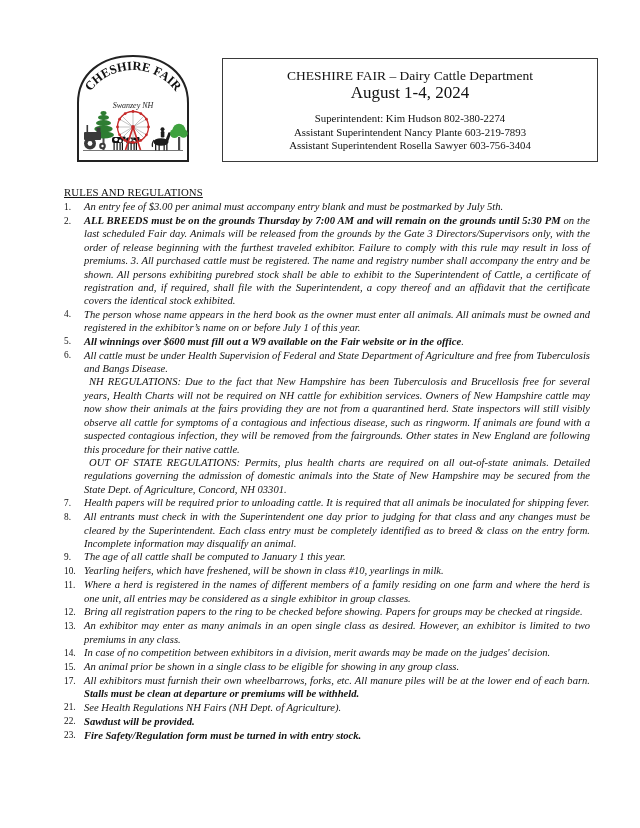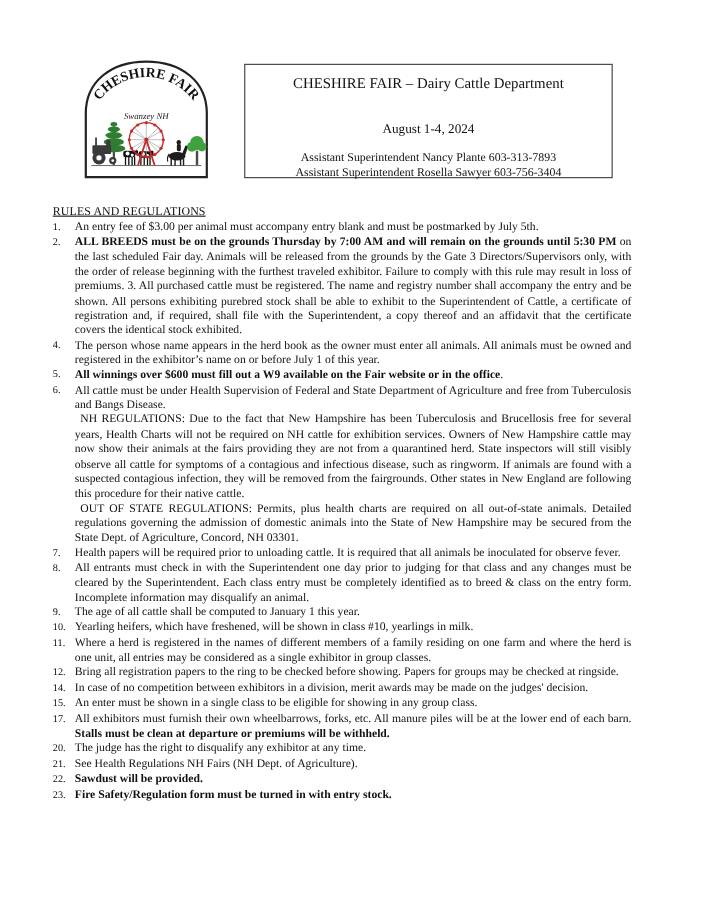--- a/index.html
+++ b/index.html
@@ -1,32 +1,32 @@
 <!DOCTYPE html>
 <html><head>
 <meta charset="utf-8">
 <style>
   html,body{margin:0;padding:0;background:#fff;}
   body{width:640px;height:828px;font-family:"Liberation Serif","DejaVu Serif",serif;color:#111;}
   .page{position:relative;width:640px;height:828px;overflow:hidden;background:#fff;}
 
   .header{position:absolute;top:53px;left:75px;display:flex;align-items:flex-start;}
   .logo{width:116px;height:110px;flex:0 0 auto;}
-  .title-box{margin-left:31px;margin-top:5px;width:335px;height:104px;box-sizing:border-box;
+  .title-box{margin-left:31px;margin-top:5px;width:376px;height:104px;box-sizing:border-box;
              border:1.5px solid #3a3a3a;text-align:center;padding-top:8px;}
   .doc-title{font-size:13.5px;line-height:17px;}
-  .doc-dates{font-size:12px;line-height:17px;margin-top:25px;}
+  .doc-dates{font-size:17px;line-height:17px;}
   .contacts{margin-top:11px;font-size:10.8px;line-height:13.5px;}
 
-  .main{position:absolute;top:186px;left:48px;width:526px;}
+  .main{position:absolute;top:186px;left:64px;width:526px;}
   .section-title{font-size:10.8px;text-decoration:underline;letter-spacing:.1px;margin-bottom:2px;}
   .rules{}
   .rule{display:flex;}
   .rule-num{flex:0 0 20px;font-size:9.3px;line-height:13.4px;padding-top:.6px;}
-  .rule-body{flex:1;font-size:10.6px;line-height:13.4px;text-align:justify;}
+  .rule-body{flex:1;font-size:10.6px;line-height:13.4px;text-align:justify;font-style:italic;}
   .rule-para{margin:0;}
   .rule-para.indent{text-indent:5px;}
   .b{font-weight:bold;}
 </style>
 </head>
 <body>
 
 <div class="page">
 
   <div class="header">
@@ -129,21 +129,22 @@
         <circle cx="99.5" cy="80.5" r="4.5" fill="#3fa23f"></circle>
         <circle cx="108.5" cy="80.5" r="4.2" fill="#3fa23f"></circle>
         <circle cx="104" cy="77" r="6.3" fill="#3fa23f"></circle>
       </g>
     </svg>
 
     <div class="title-box">
       <div class="doc-title">CHESHIRE FAIR – Dairy Cattle Department</div>
       <div class="doc-dates">August 1-4, 2024</div>
       <div class="contacts">
-        <div>Assistant Superintendent Nancy Plante 603-313-7893</div>
+        <div>Superintendent: Kim Hudson 802-380-2274</div>
+        <div>Assistant Superintendent Nancy Plante 603-219-7893</div>
         <div>Assistant Superintendent Rosella Sawyer 603-756-3404</div>
       </div>
     </div>
   </div>
 
   <div class="main">
     <div class="section-title">RULES AND REGULATIONS</div>
     <div class="rules" id="rules-list">
         <div class="rule">
           <div class="rule-num">1.</div>
@@ -173,21 +174,21 @@
           <div class="rule-num">6.</div>
           <div class="rule-body">
             <div class="rule-para"><span>All cattle must be under Health Supervision of Federal and State Department of Agriculture and free from Tuberculosis and Bangs Disease.</span></div>
             <div class="rule-para indent"><span>NH REGULATIONS: Due to the fact that New Hampshire has been Tuberculosis and Brucellosis free for several years, Health Charts will not be required on NH cattle for exhibition services. Owners of New Hampshire cattle may now show their animals at the fairs providing they are not from a quarantined herd. State inspectors will still visibly observe all cattle for symptoms of a contagious and infectious disease, such as ringworm. If animals are found with a suspected contagious infection, they will be removed from the fairgrounds. Other states in New England are following this procedure for their native cattle.</span></div>
             <div class="rule-para indent"><span>OUT OF STATE REGULATIONS: Permits, plus health charts are required on all out-of-state animals. Detailed regulations governing the admission of domestic animals into the State of New Hampshire may be secured from the State Dept. of Agriculture, Concord, NH 03301.</span></div>
           </div>
         </div>
         <div class="rule">
           <div class="rule-num">7.</div>
           <div class="rule-body">
-            <div class="rule-para"><span>Health papers will be required prior to unloading cattle.  It is required that all animals be inoculated for observe fever.</span></div>
+            <div class="rule-para"><span>Health papers will be required prior to unloading cattle.  It is required that all animals be inoculated for shipping fever.</span></div>
           </div>
         </div>
         <div class="rule">
           <div class="rule-num">8.</div>
           <div class="rule-body">
             <div class="rule-para"><span>All entrants must check in with the Superintendent one day prior to judging for that class and any changes must be cleared by the Superintendent.  Each class entry must be completely identified as to breed &amp; class on the entry form.  Incomplete information may disqualify an animal.</span></div>
           </div>
         </div>
         <div class="rule">
           <div class="rule-num">9.</div>
@@ -207,41 +208,41 @@
             <div class="rule-para"><span>Where a herd is registered in the names of different members of a family residing on one farm and where the herd is one unit, all entries may be considered as a single exhibitor in group classes.</span></div>
           </div>
         </div>
         <div class="rule">
           <div class="rule-num">12.</div>
           <div class="rule-body">
             <div class="rule-para"><span>Bring all registration papers to the ring to be checked before showing. Papers for groups may be checked at ringside.</span></div>
           </div>
         </div>
         <div class="rule">
+          <div class="rule-num">13.</div>
+          <div class="rule-body">
+            <div class="rule-para"><span>An exhibitor may enter as many animals in an open single class as desired. However, an exhibitor is limited to two premiums in any class.</span></div>
+          </div>
+        </div>
+        <div class="rule">
           <div class="rule-num">14.</div>
           <div class="rule-body">
             <div class="rule-para"><span>In case of no competition between exhibitors in a division, merit awards may be made on the judges' decision.</span></div>
           </div>
         </div>
         <div class="rule">
           <div class="rule-num">15.</div>
           <div class="rule-body">
-            <div class="rule-para"><span>An enter must be shown in a single class to be eligible for showing in any group class.</span></div>
+            <div class="rule-para"><span>An animal prior be shown in a single class to be eligible for showing in any group class.</span></div>
           </div>
         </div>
         <div class="rule">
           <div class="rule-num">17.</div>
           <div class="rule-body">
             <div class="rule-para"><span>All exhibitors must furnish their own wheelbarrows, forks, etc.  All manure piles will be at the lower end of each barn. </span><span class="b">Stalls must be clean at departure or premiums will be withheld.</span></div>
-          </div>
-        </div>
-        <div class="rule">
-          <div class="rule-num">20.</div>
-          <div class="rule-body">
-            <div class="rule-para"><span>The judge has the right to disqualify any exhibitor at any time.</span></div>
           </div>
         </div>
         <div class="rule">
           <div class="rule-num">21.</div>
           <div class="rule-body">
             <div class="rule-para"><span>See Health Regulations NH Fairs (NH Dept. of Agriculture).</span></div>
           </div>
         </div>
         <div class="rule">
           <div class="rule-num">22.</div>

